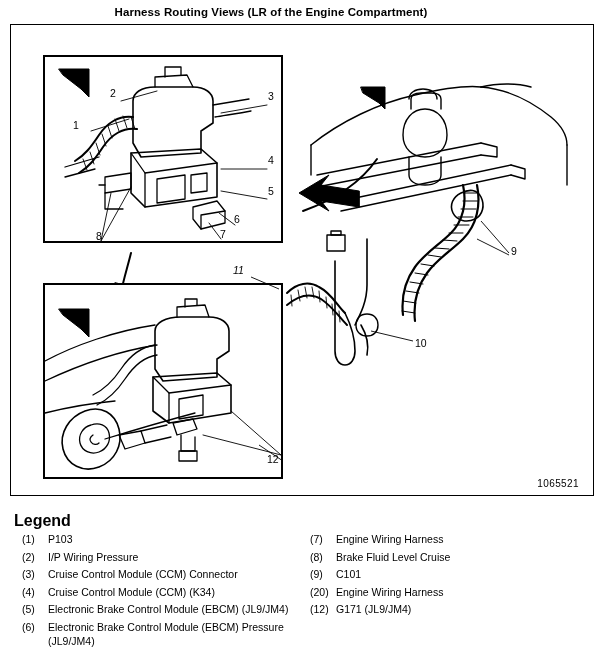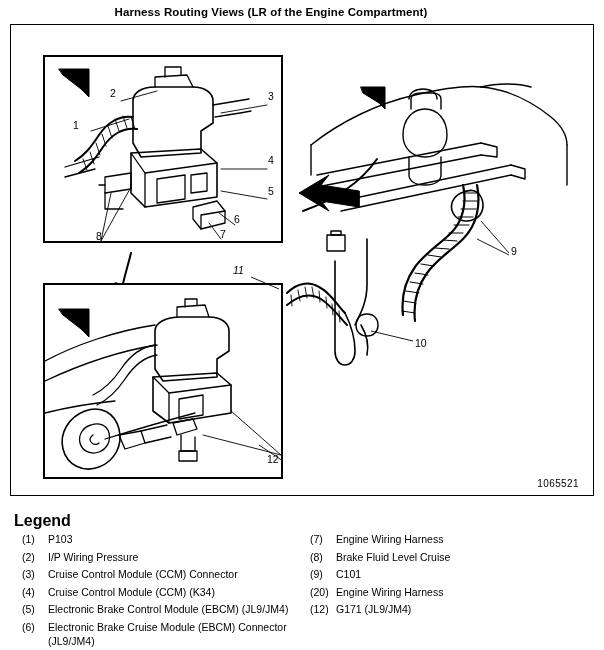--- a/index.html
+++ b/index.html
@@ -340,21 +340,21 @@
       <div class="legend-item">
         <span class="legend-num">(4)</span>
         <span class="legend-text">Cruise Control Module (CCM) (K34)</span>
       </div>
       <div class="legend-item">
         <span class="legend-num">(5)</span>
         <span class="legend-text">Electronic Brake Control Module (EBCM) (JL9/JM4)</span>
       </div>
       <div class="legend-item">
         <span class="legend-num">(6)</span>
-        <span class="legend-text">Electronic Brake Cruise Module (EBCM) Connector (JL9/JM4)</span>
+        <span class="legend-text">Electronic Brake Control Module (EBCM) Pressure (JL9/JM4)</span>
       </div>
     </div>
 
     <div class="legend-col col-right">
       <div class="legend-item">
         <span class="legend-num">(7)</span>
         <span class="legend-text">Engine Wiring Harness</span>
       </div>
       <div class="legend-item">
         <span class="legend-num">(8)</span>

